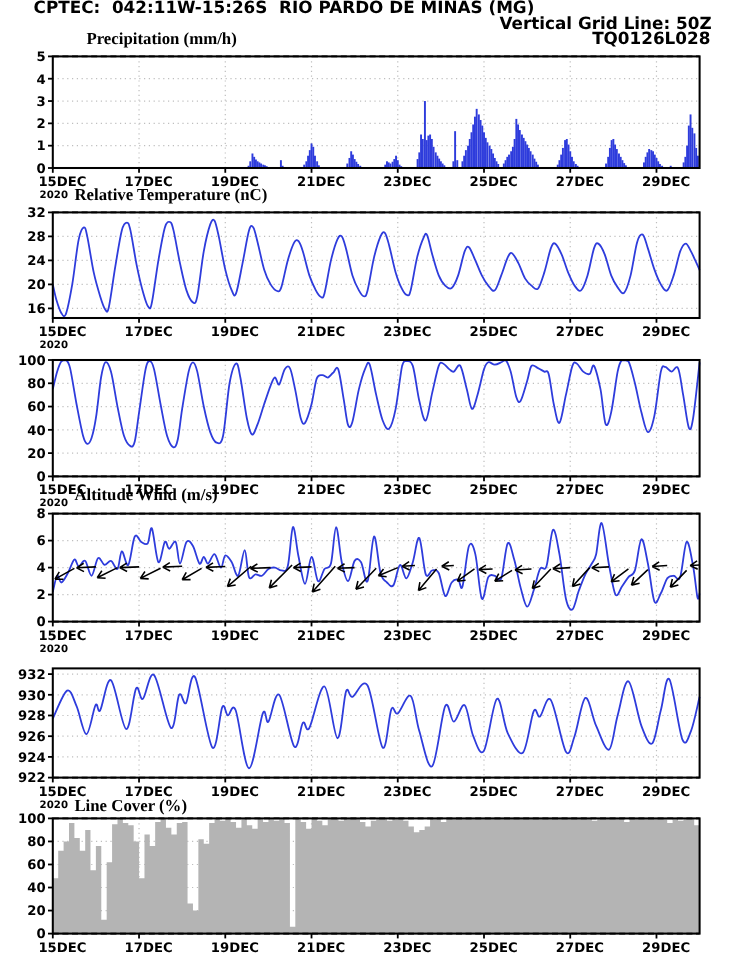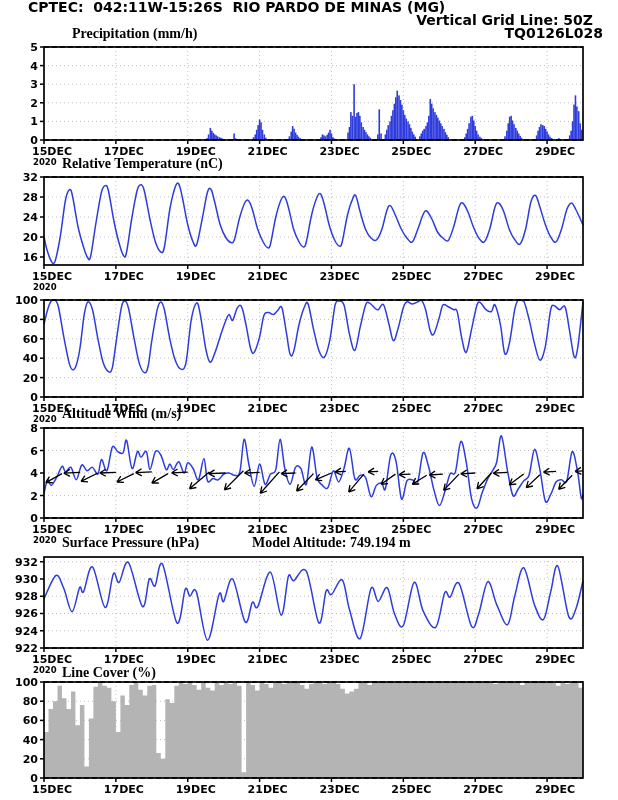--- a/index.html
+++ b/index.html
@@ -9,27 +9,25 @@
   .ptitle{position:absolute;font-size:14px;line-height:14px;color:#000000;white-space:pre;font-family:Liberation Serif, serif;}
   .right{text-align:center;}
   svg{position:absolute;left:0;top:0;}
 </style>
 </head>
 <body>
 
 <div class="page">
   <div class="hdr" style="top:1px;left:28px">CPTEC:  042:11W-15:26S  RIO PARDO DE MINAS (MG)</div>
   <div class="hdr right" style="top:14px;right:25px">Vertical Grid Line: 50Z</div>
-  <div class="hdr right" style="top:27px;right:15px">TQ0126L028</div>
+  <div class="hdr right" style="top:27px;right:26px">TQ0126L028</div>
 
   <div class="ptitle" style="top:27px;left:72px">Precipitation (mm/h)</div>
   <div class="ptitle" style="top:157px;left:62px">Relative Temperature (nC)</div>
   <div class="ptitle" style="top:407px;left:62px">Altitude Wind (m/s)</div>
-  <div class="ptitle" style="top:536px;left:62px">Surface Pressure (hPa)</div>
-  <div class="ptitle" style="top:536px;left:252px">Model Altitude: 749.194 m</div>
   <div class="ptitle" style="top:666px;left:62px">Line Cover (%)</div>
 
   <svg id="charts" width="618" height="800" viewBox="0 0 618 800">
       <line x1="115.86666666666666" y1="47" x2="115.86666666666666" y2="140" stroke="#bebebe" stroke-width="1" stroke-dasharray="1 3"></line>
       <line x1="187.73333333333332" y1="47" x2="187.73333333333332" y2="140" stroke="#bebebe" stroke-width="1" stroke-dasharray="1 3"></line>
       <line x1="259.6" y1="47" x2="259.6" y2="140" stroke="#bebebe" stroke-width="1" stroke-dasharray="1 3"></line>
       <line x1="331.46666666666664" y1="47" x2="331.46666666666664" y2="140" stroke="#bebebe" stroke-width="1" stroke-dasharray="1 3"></line>
       <line x1="403.3333333333333" y1="47" x2="403.3333333333333" y2="140" stroke="#bebebe" stroke-width="1" stroke-dasharray="1 3"></line>
       <line x1="475.2" y1="47" x2="475.2" y2="140" stroke="#bebebe" stroke-width="1" stroke-dasharray="1 3"></line>
       <line x1="547.0666666666666" y1="47" x2="547.0666666666666" y2="140" stroke="#bebebe" stroke-width="1" stroke-dasharray="1 3"></line>

